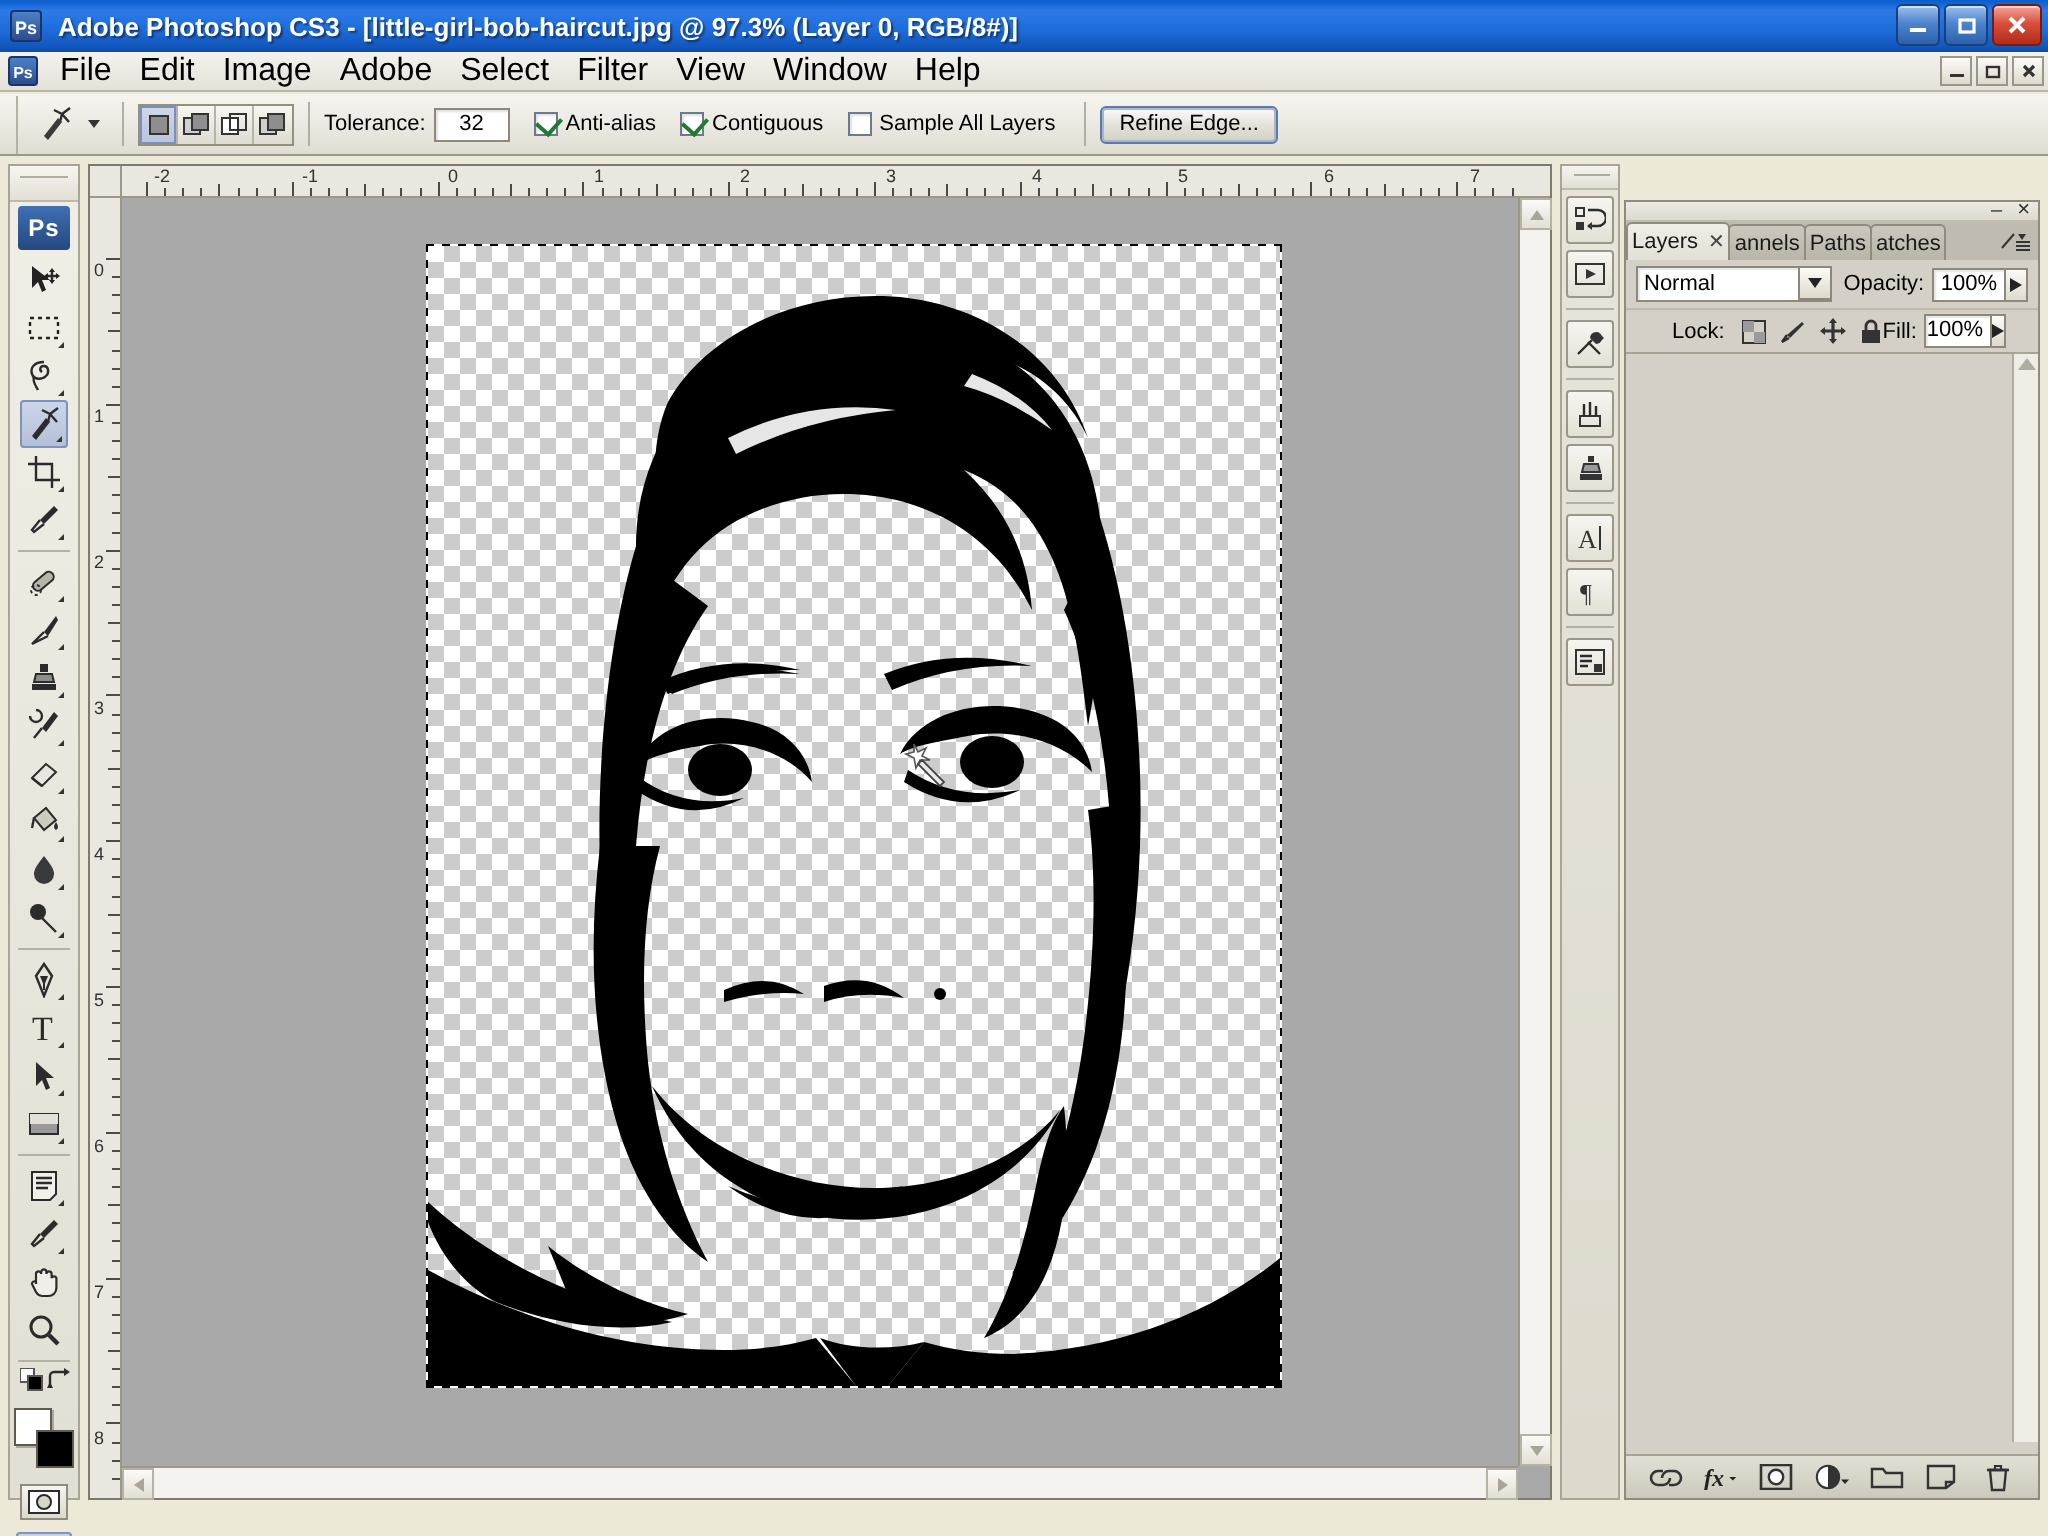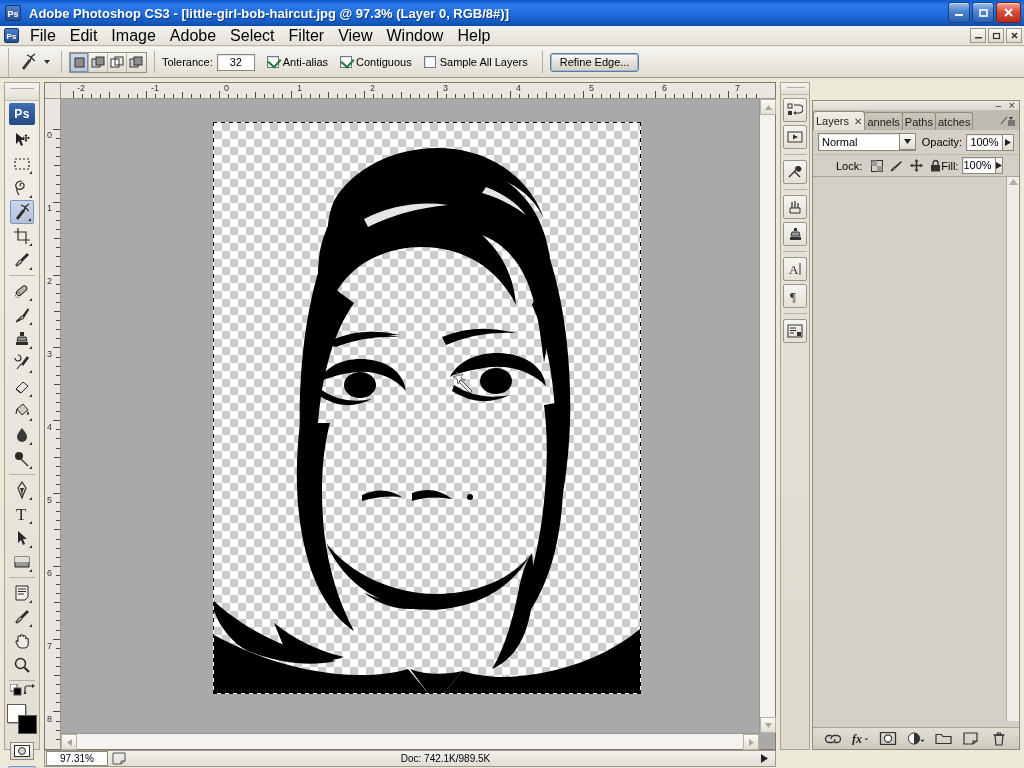--- a/index.html
+++ b/index.html
@@ -778,35 +778,20 @@
           </svg>
       </div>
       <div class="sc-arrow" style="position:absolute;right:0;top:0;">
         <svg width="5" height="7" viewBox="0 0 5 7">
             <path d="M5 3.5 L0 0 L0 7 Z" fill="#a9a59a"></path>
           </svg>
       </div>
     </div>
   </div>
 
-  <div class="bottombar">
-    <div class="bb-zoom">97.31%</div>
-    <div class="bb-icon">
-      <svg width="14" height="13" viewBox="0 0 14 13">
-          <path d="M1 1 L13 1 L13 9 L9 12 L1 12 Z" fill="none" stroke="#555"></path>
-          <path d="M9 12 L9 9 L13 9" fill="none" stroke="#555"></path>
-        </svg>
-    </div>
-    <div class="bb-doc">Doc: 742.1K/989.5K</div>
-    <div class="bb-tri">
-      <svg width="7" height="9" viewBox="0 0 7 9">
-          <path d="M0 0 L7 4.5 L0 9 Z" fill="#222"></path>
-        </svg>
-    </div>
-  </div>
 
   <div class="dock-icons">
     <div class="dock-grip"></div>
     <div class="dock-btn">
       <svg width="16" height="16" viewBox="0 0 16 16">
           <rect x="1" y="2" width="4" height="4" fill="none" stroke="#333"></rect>
           <rect x="1" y="9" width="4" height="4" fill="#333"></rect>
           <path d="M7 3 L12 3 a2 2 0 0 1 0 8 L7 11" class="ic"></path>
           <path d="M9 9 l-2.5 2 l2.5 2 Z" fill="#333"></path>
         </svg>

